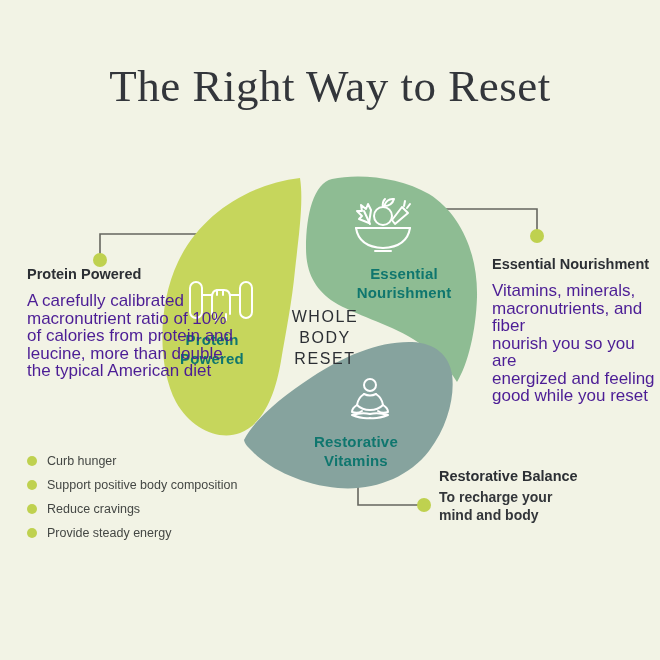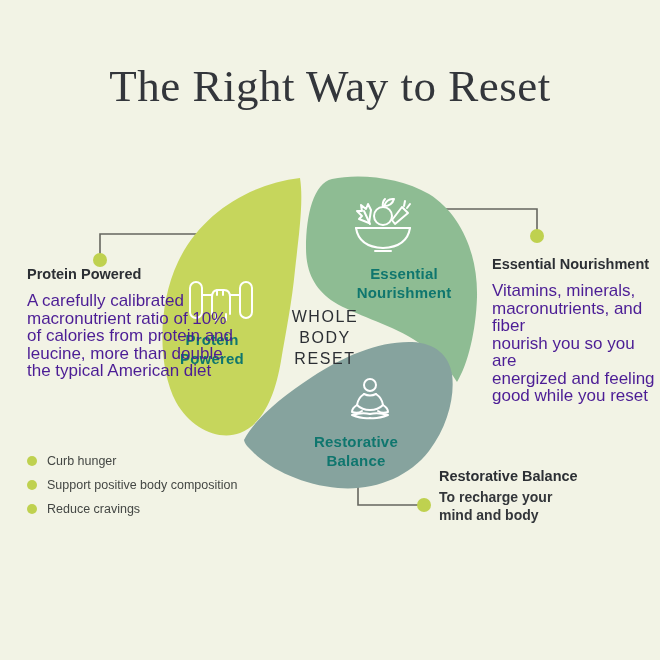--- a/index.html
+++ b/index.html
@@ -117,21 +117,21 @@
       <path d="M -13 3 Q -8 8 0 8 Q 8 8 13 3"></path>
       <path d="M -18 13 Q -8 17 0 16 Q 8 17 18 13 Q 8 10 0 12 Q -8 10 -18 13"></path>
     </g>
   </svg>
 
   <div class="blob-label pre" style="left:142px;top:330px;width:140px;">Protein
 Powered</div>
   <div class="blob-label pre" style="left:324px;top:264px;width:160px;">Essential
 Nourishment</div>
   <div class="blob-label pre" style="left:286px;top:432px;width:140px;">Restorative
-Balance</div>
+Vitamins</div>
 
   <div class="center-label pre">WHOLE
 BODY
 RESET</div>
 
   <div class="section" style="left:27px;top:266px;width:250px;">
     <h3>Protein Powered</h3>
     <div class="body pre">A carefully calibrated
 macronutrient ratio of 10%
 of calories from protein and
@@ -145,20 +145,24 @@
       <span class="bullet-label">Curb hunger</span>
     </div>
     <div class="bullet-row">
       <span class="bullet-dot"></span>
       <span class="bullet-label">Support positive body composition</span>
     </div>
     <div class="bullet-row">
       <span class="bullet-dot"></span>
       <span class="bullet-label">Reduce cravings</span>
     </div>
+    <div class="bullet-row">
+      <span class="bullet-dot"></span>
+      <span class="bullet-label">Provide steady energy</span>
+    </div>
   </div>
 
   <div class="section" style="left:492px;top:256px;width:168px;">
     <h3>Essential Nourishment</h3>
     <div class="body pre">Vitamins, minerals,
 macronutrients, and fiber
 nourish you so you are
 energized and feeling
 good while you reset</div>
   </div>

